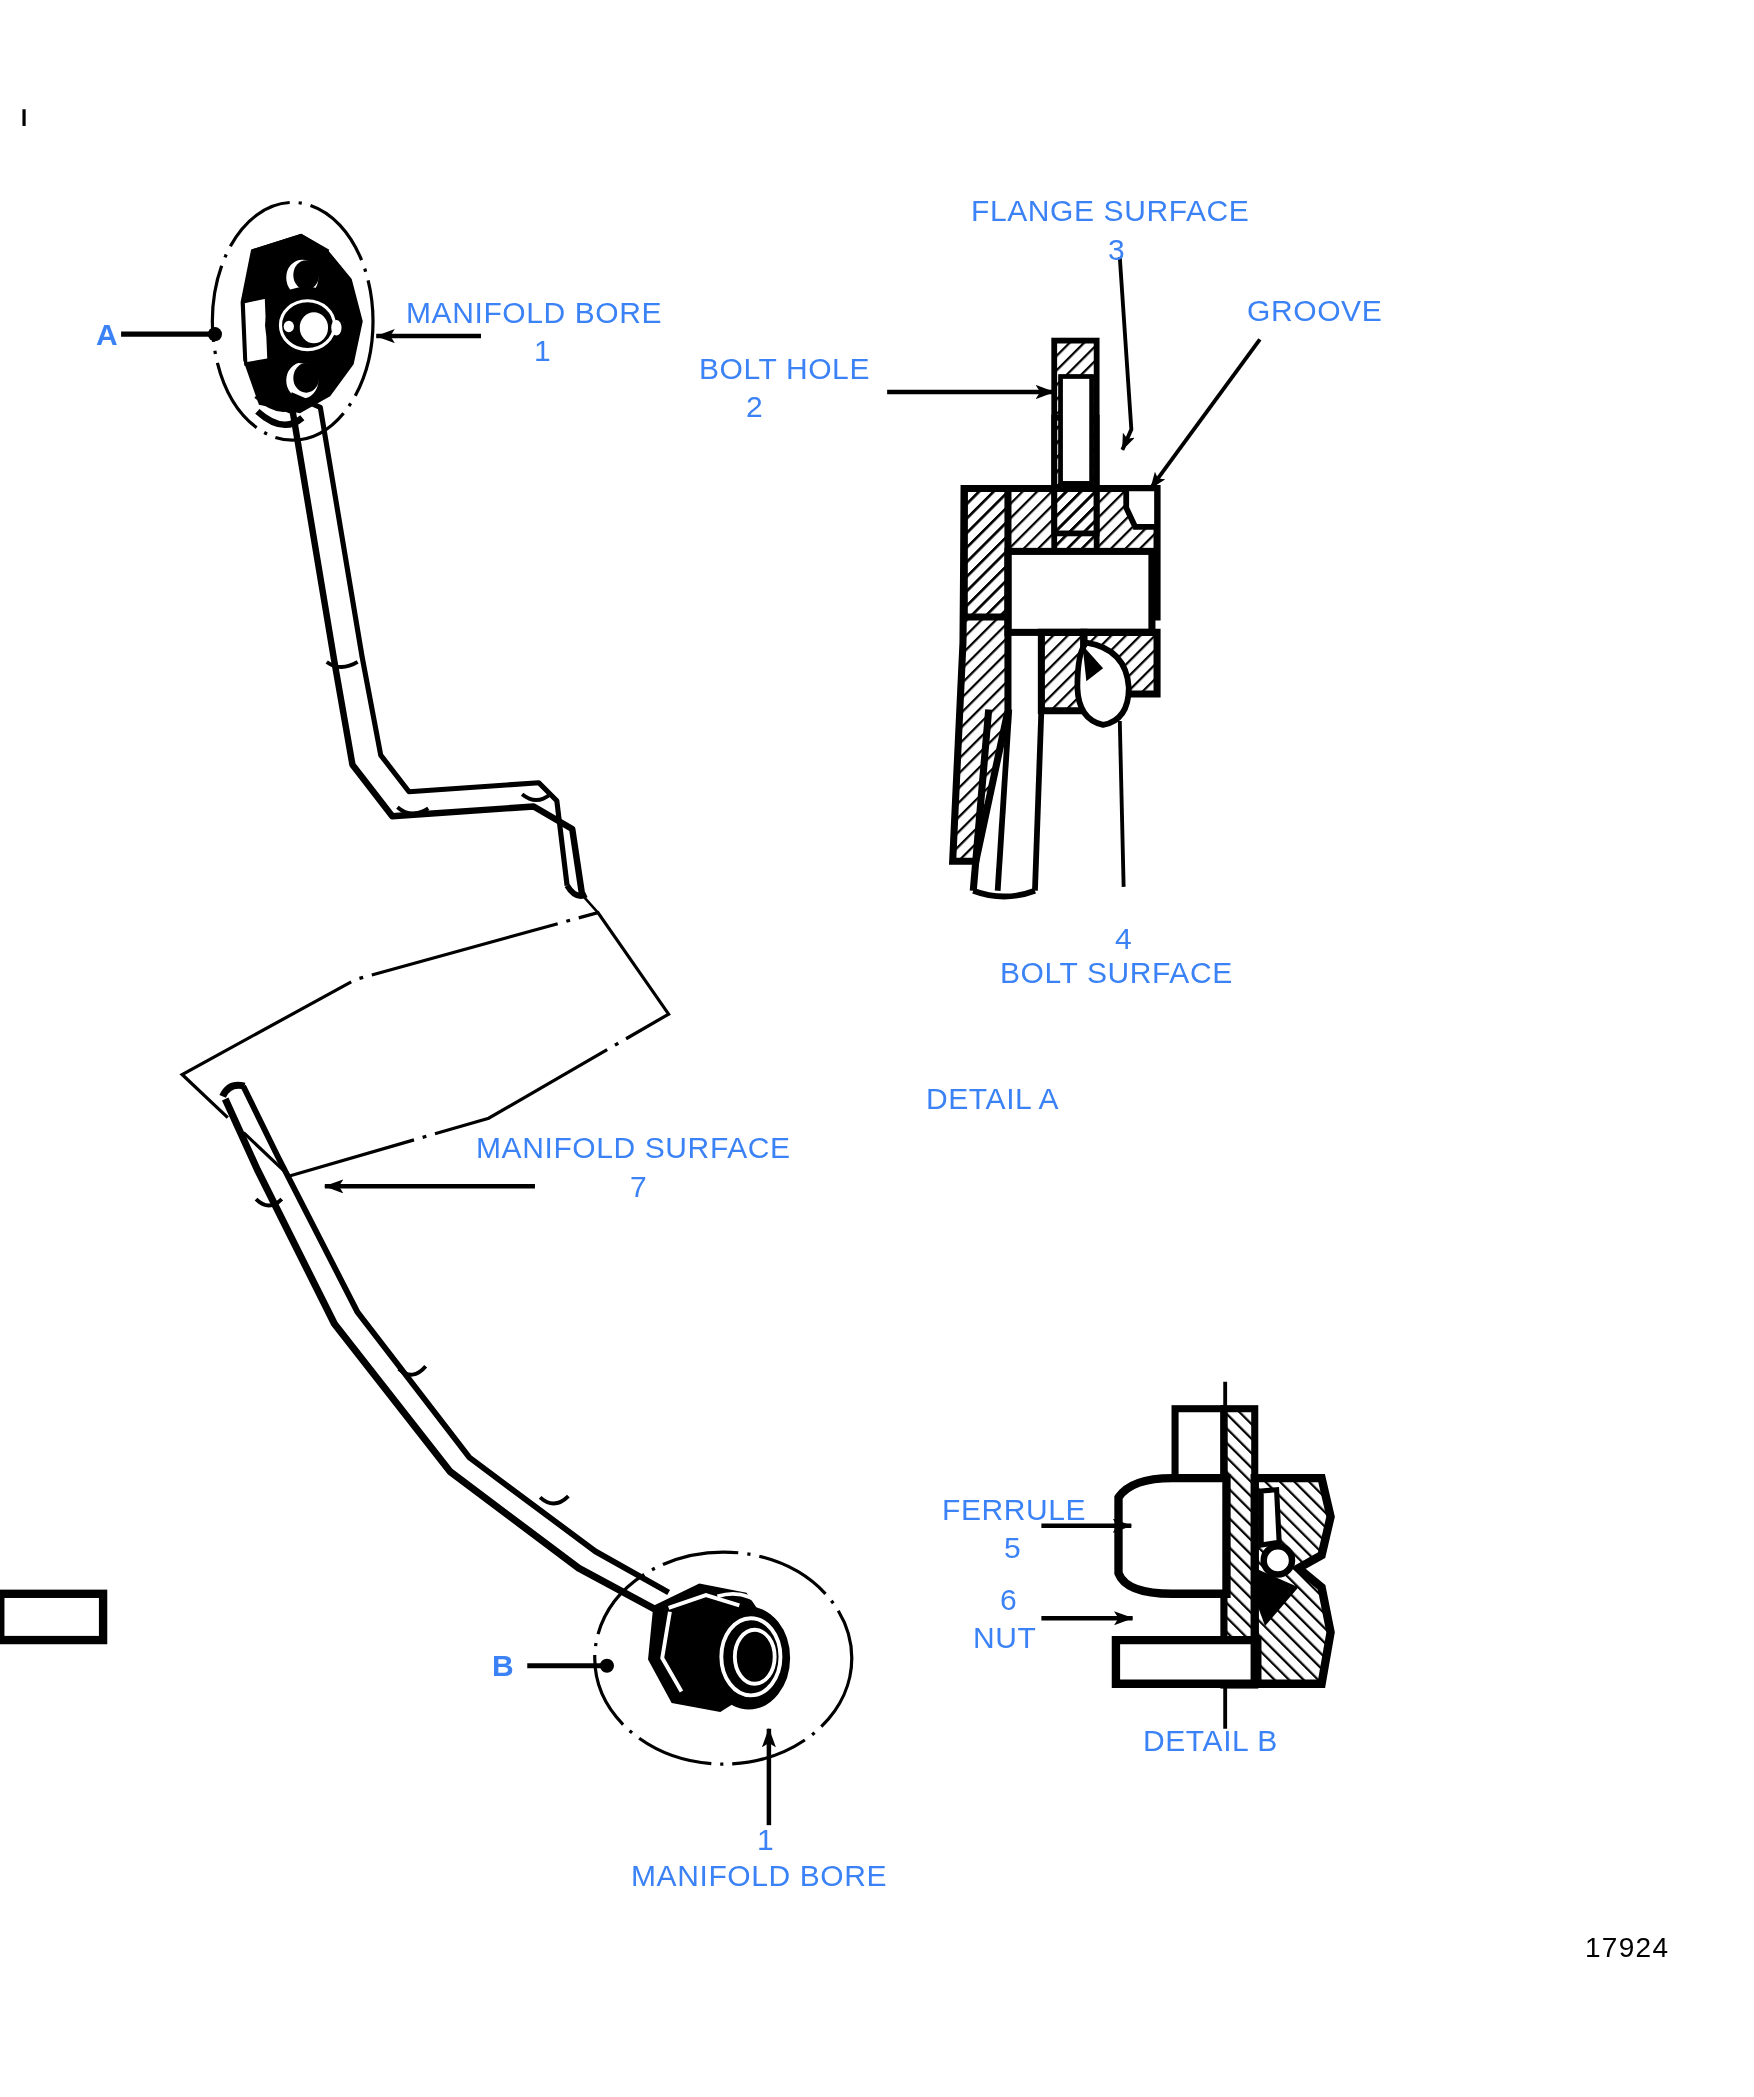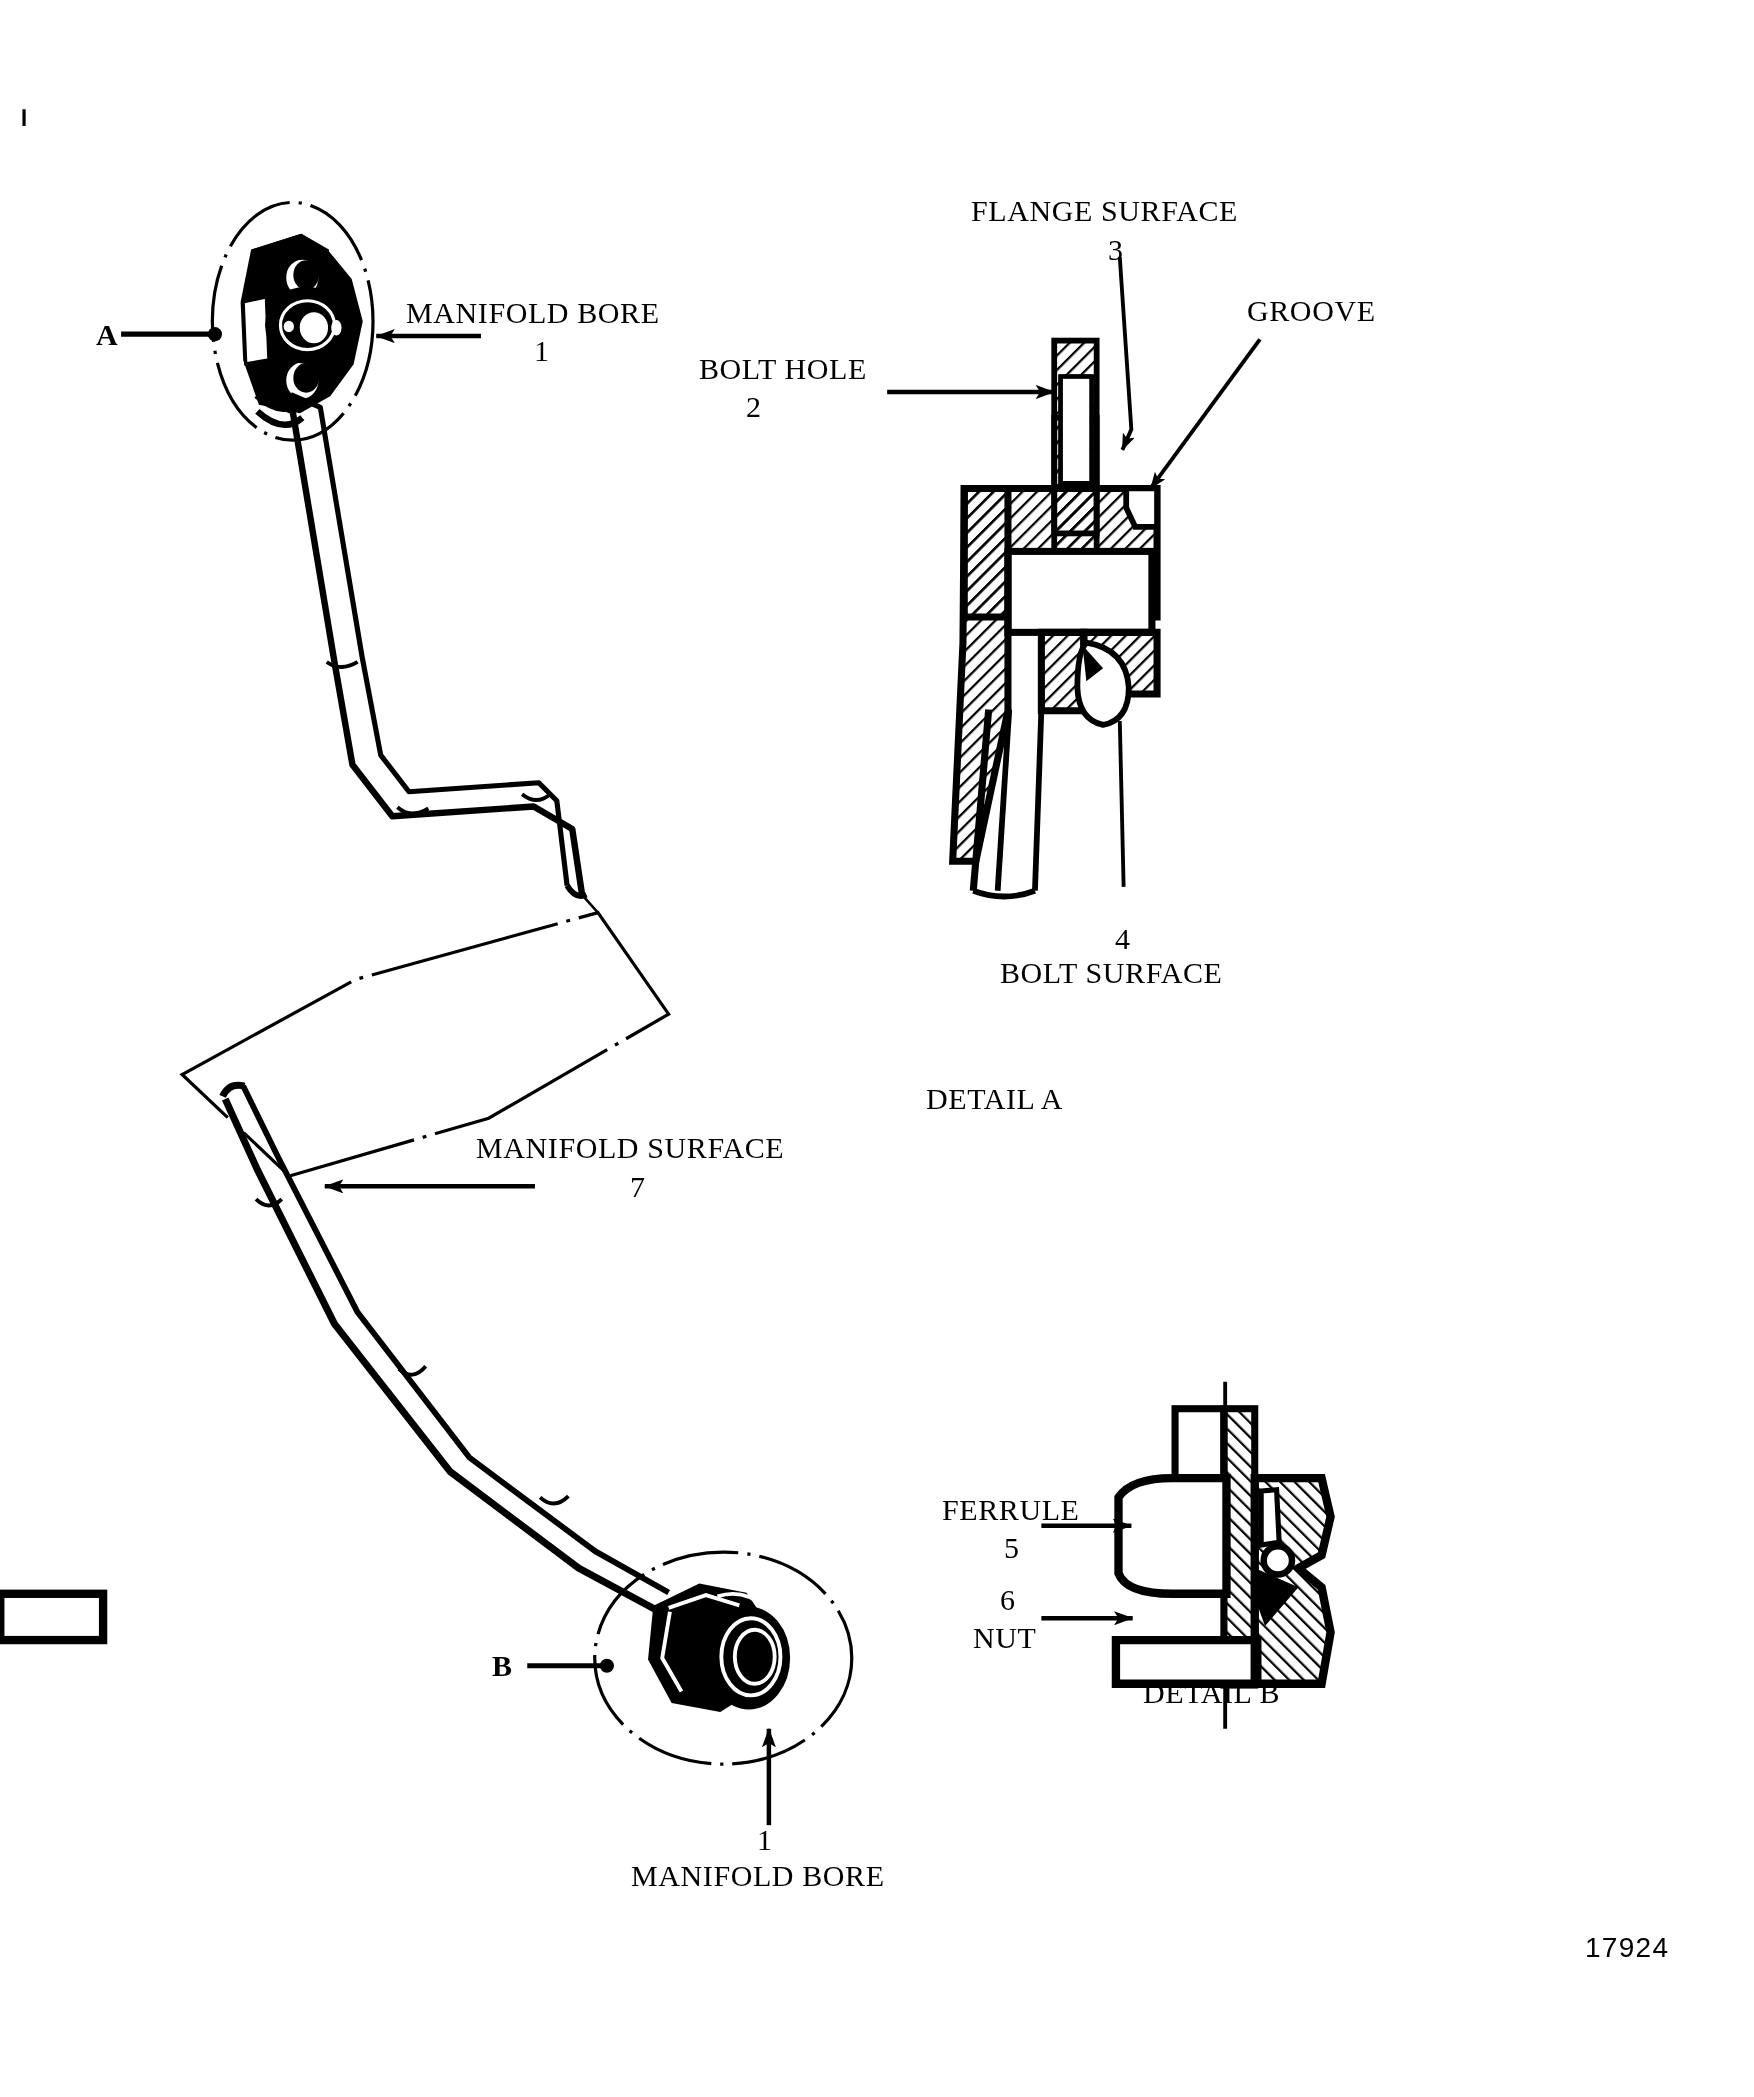--- a/index.html
+++ b/index.html
@@ -1,21 +1,21 @@
 <!DOCTYPE html>
 <html style="font-size:10.3px"><head>
 <meta charset="utf-8">
 <style>
   html,body{margin:0;padding:0;background:#fff;}
   body{width:1755px;height:2097px;position:relative;overflow:hidden;
        font-family:"Liberation Sans", sans-serif;color:#000;}
   #root{position:absolute;inset:0;}
   svg.layer{position:absolute;left:0;top:0;width:1755px;height:2097px;}
-  .lbl{position:absolute;font-family:Liberation Serif, serif;
-       color:#000000;white-space:nowrap;letter-spacing:0.6px;}
+  .lbl{position:absolute;font-family:Liberation Sans, sans-serif;
+       color:#3b82f6;white-space:nowrap;letter-spacing:0.6px;}
   .t-big{font-size:30px;}
   .t-num{font-size:30px;}
   .t-letter{font-size:30px;font-weight:bold;}
   .drawing-no{position:absolute;font-size:28px;letter-spacing:1.3px;text-align:center;}
 </style>
 </head>
 <body>
 
 <div id="root">
 
@@ -210,20 +210,20 @@
   <div class="lbl t-big" style="left:1000px;top:956px;">BOLT SURFACE</div>
 
   <div class="lbl t-big" style="left:926px;top:1049px;margin-top:33px;">DETAIL A</div>
 
   <div class="lbl t-big" style="left:942px;top:1493px;">FERRULE</div>
   <div class="lbl t-num" style="left:1004px;top:1531px;">5</div>
 
   <div class="lbl t-num" style="left:1000px;top:1583px;">6</div>
   <div class="lbl t-big" style="left:973px;top:1621px;">NUT</div>
 
-  <div class="lbl t-big" style="left:1143px;top:1676px;">DETAIL B</div>
+  <div class="lbl t-big" style="left:1143px;top:1724px;">DETAIL B</div>
 
   <div class="drawing-no" style="left:1585px;top:1932px;">17924</div>
 
   <div class="lbl t-num" style="left:746px;top:390px;">2</div>
 
 </div>
 
 
 </body></html>

